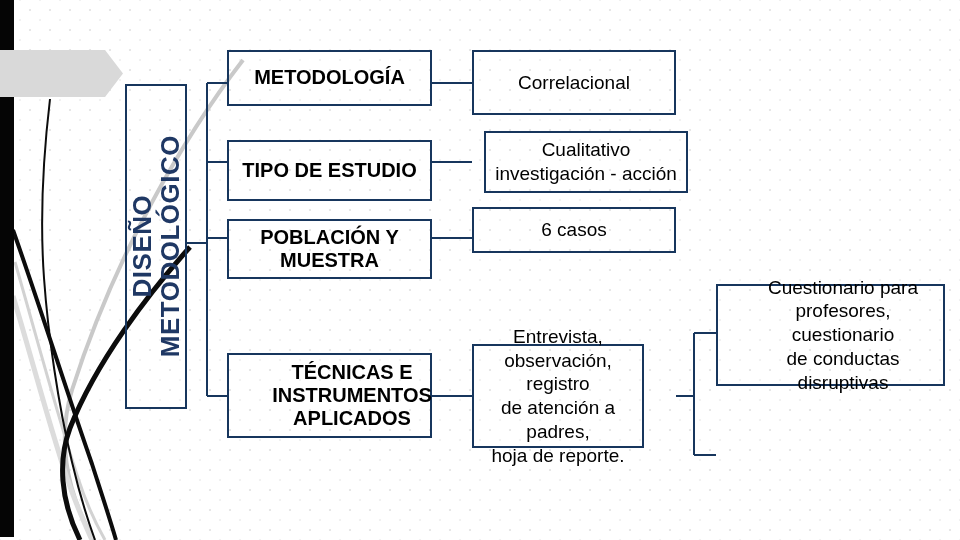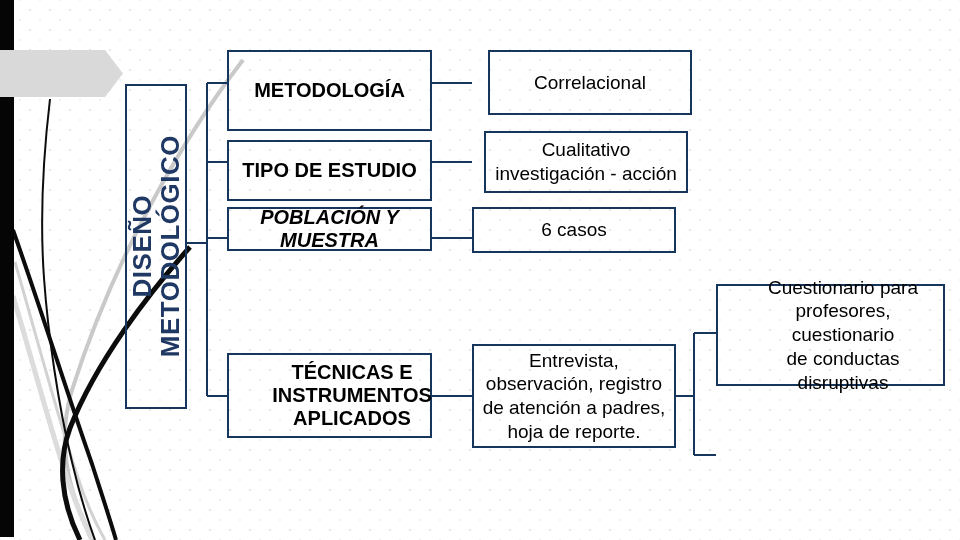--- a/index.html
+++ b/index.html
@@ -31,28 +31,28 @@
   .t{white-space:pre-line;display:inline-block;}
   .bold-label{font-weight:700;font-size:20px;line-height:1.16;color:#000;}
   .reg-label{font-weight:400;font-size:19px;line-height:1.25;color:#000;}
   .v-title-text{
     transform:rotate(-90deg);
     white-space:pre-line;display:inline-block;
     font-weight:700;font-size:26px;line-height:1.08;
     letter-spacing:0.5px;color:#1f3864;text-align:center;
   }
   #v-box{left:125px;top:84px;width:62px;height:325px;}
-  #b-met{left:227px;top:50px;width:205px;height:81px;}
+  #b-met{left:227px;top:50px;width:205px;height:56px;}
   #b-tipo{left:227px;top:140px;width:205px;height:61px;}
-  #b-pob{left:227px;top:207px;width:205px;height:44px;font-style:italic;}
+  #b-pob{left:227px;top:219px;width:205px;height:60px;}
   #b-tec{left:227px;top:353px;width:205px;height:85px;padding-left:48px;}
-  #c-cor{left:472px;top:50px;width:204px;height:65px;margin-left:16px;}
+  #c-cor{left:472px;top:50px;width:204px;height:65px;}
   #c-cual{left:472px;top:131px;width:204px;height:62px;margin-left:12px;}
   #c-casos{left:472px;top:207px;width:204px;height:46px;}
-  #c-ent{left:472px;top:344px;width:204px;height:104px;}
+  #c-ent{left:472px;top:344px;width:172px;height:104px;}
   #d-cuest{left:716px;top:284px;width:229px;height:102px;padding-left:28px;}
   #d-test{left:716px;top:400px;width:229px;height:110px;}
 </style>
 </head>
 <body>
 
 <div class="slide">
 
   <svg class="deco" viewBox="0 0 960 540" xmlns="http://www.w3.org/2000/svg" aria-hidden="true">
     <path d="M 243 60 C 185 135, 115 255, 72 390 C 58 436, 64 488, 94 540" fill="none" stroke="#c9c9c9" stroke-width="4"></path>

